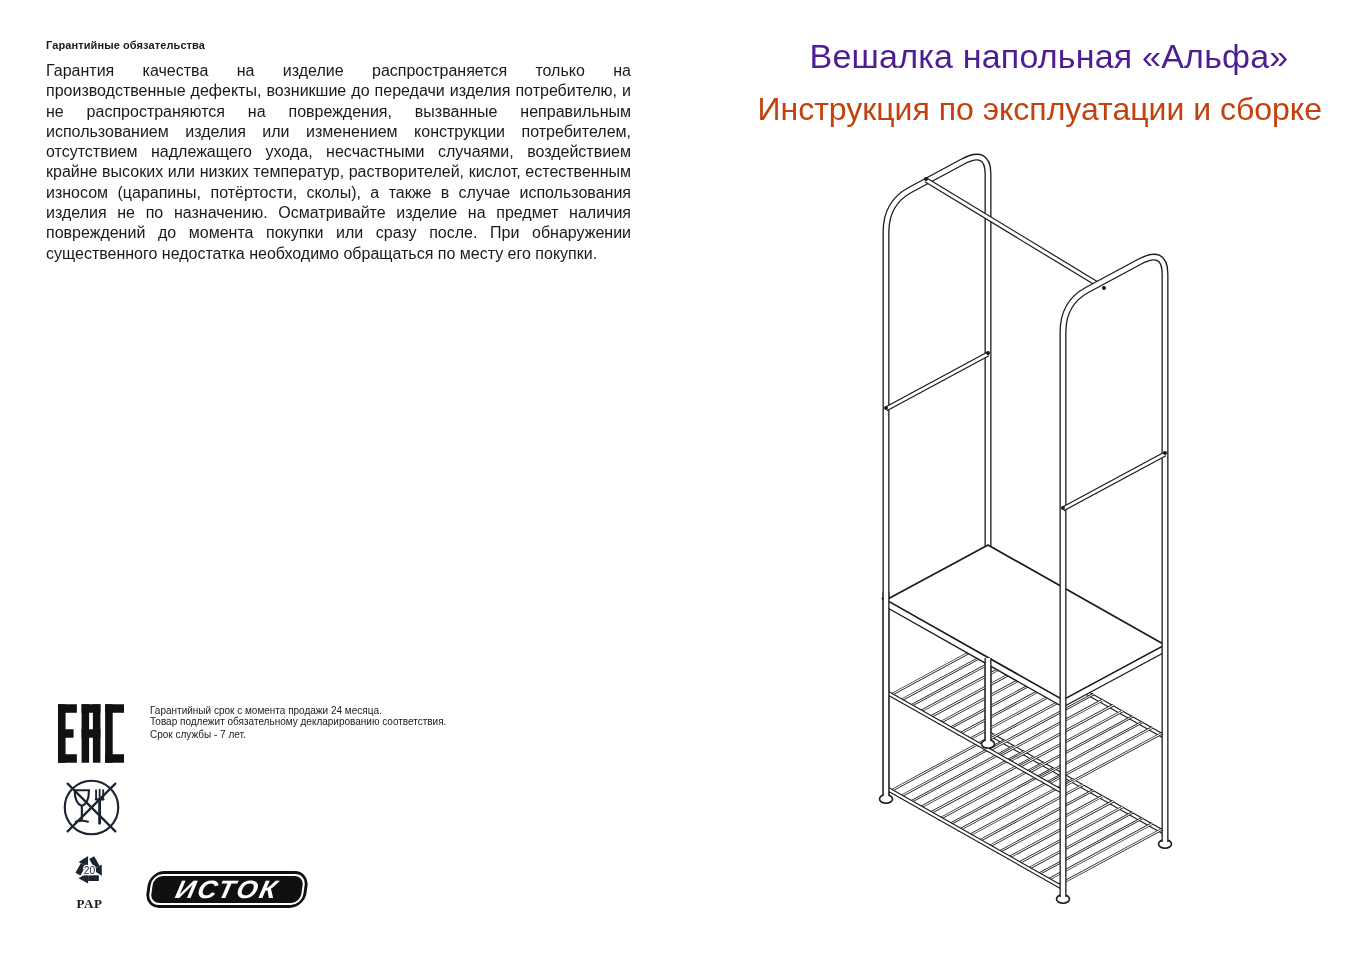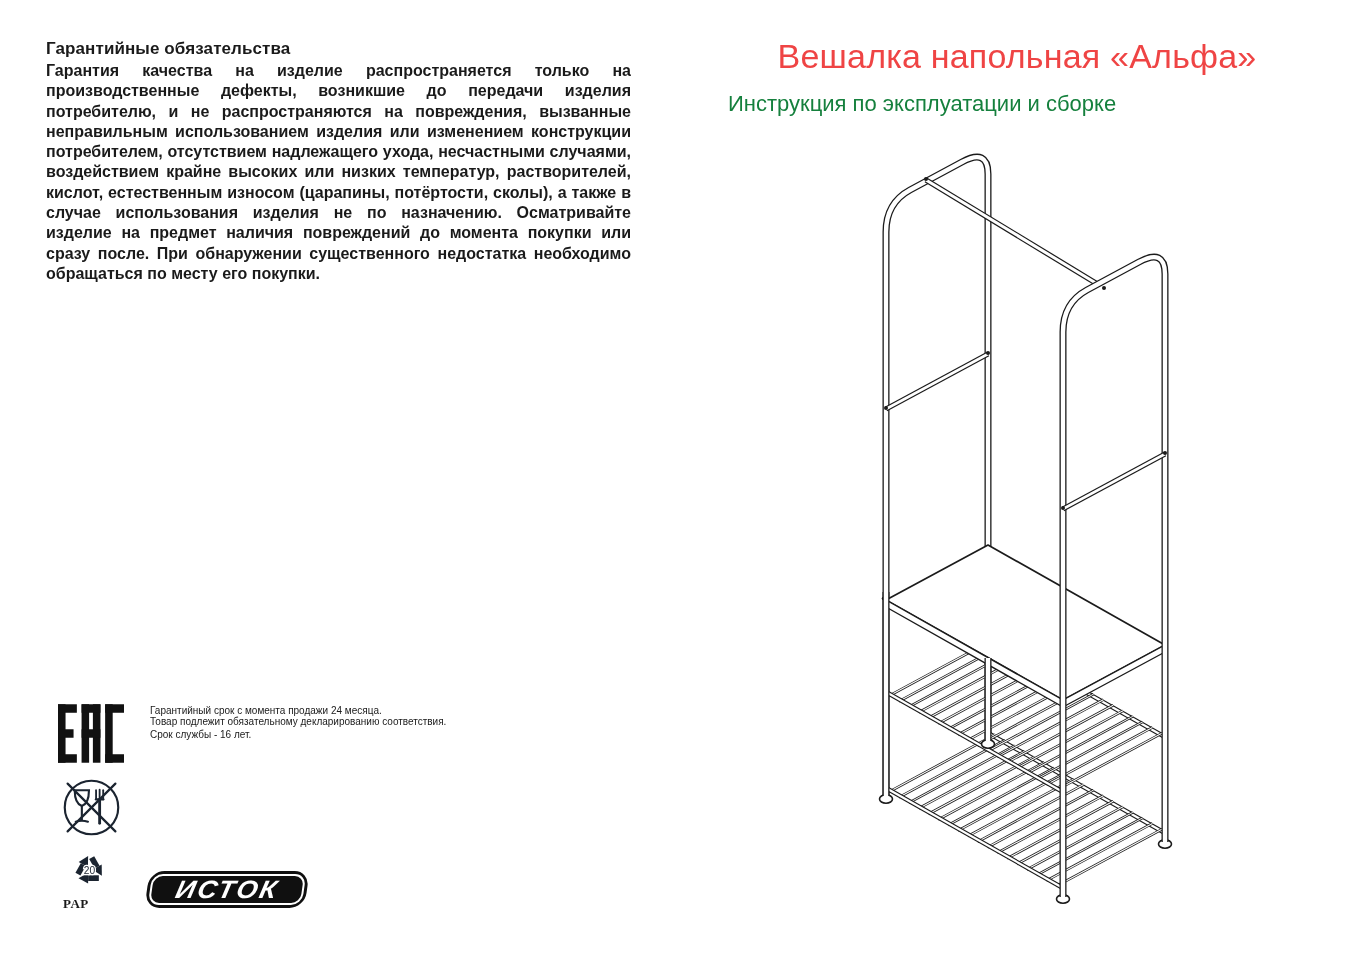--- a/index.html
+++ b/index.html
@@ -4,62 +4,62 @@
 <style>
   html,body{margin:0;padding:0}
   body{
     width:1351px;height:955px;position:relative;overflow:hidden;
     background:#ffffff;color:#1a1a1a;
     font-family:"Liberation Sans", sans-serif;
   }
   .abs{position:absolute}
 
   
-  .warranty-heading{left:46px;top:39px;font-size:17px;font-weight:bold;letter-spacing:.1px}
+  .warranty-heading{left:46px;top:39px;font-size:11px;font-weight:bold;letter-spacing:.1px}
   .warranty-paragraph{
     left:46px;top:61px;width:585px;
-    font-size:16px;line-height:20.3px;text-align:justify;font-weight:bold;
+    font-size:16px;line-height:20.3px;text-align:justify;
   }
 
   
   .eac-svg{left:58px;top:703px;width:66px;height:61px}
   .warranty-line{left:150px;font-size:10px;white-space:nowrap}
   .wl-0{top:705px}
   .wl-1{top:729px}
   .wl-2{top:716px}
 
   .foodsafe-svg{left:61px;top:778px;width:61px;height:59px}
   .manufacturer-block{left:151px;top:801px;width:500px;font-size:15px;line-height:17.6px}
   .manufacturer-block b{font-weight:bold}
 
   .recycle-svg{left:63px;top:845px;width:53px;height:53px}
-  .pap-label{left:63px;top:896px;width:53px;
+  .pap-label{left:63px;top:896px;width:53px;text-align:center;
     font-family:"Liberation Serif", serif;font-weight:bold;font-size:13px;letter-spacing:.5px}
 
   
   .istok-logo{
     left:147px;top:871px;width:160px;height:37px;
     background:#101010;border-radius:15px;
     transform:skewX(-8deg);
     display:flex;align-items:center;justify-content:center;
   }
   .istok-inner{
     position:absolute;inset:3px;border:2.5px solid #ffffff;border-radius:11px;
   }
   .istok-text{
     position:relative;color:#ffffff;font-weight:bold;font-style:italic;
     font-size:25px;letter-spacing:2px;transform:scaleX(1.08) skewX(-4deg);
     line-height:1;
   }
 
   
-  .product-title{left:720px;top:37px;width:594px;text-align:center;
-    font-size:34px;color:#ef4444;letter-spacing:.2px}
-  .product-subtitle{left:728px;top:91px;width:594px;text-align:left;
-    font-size:22px;color:#15803d}
+  .product-title{left:752px;top:37px;width:594px;text-align:center;
+    font-size:34px;color:#4c1d95;letter-spacing:.2px}
+  .product-subtitle{left:728px;top:91px;width:594px;text-align:right;
+    font-size:32px;color:#c2410c}
 
   .drawing-svg{left:845px;top:140px;width:350px;height:800px}
 </style>
 </head>
 <body>
 
 <div class="abs warranty-heading">Гарантийные обязательства</div>
 
 <div class="abs warranty-paragraph">Гарантия качества на изделие распространяется только на производственные дефекты, возникшие до передачи изделия потребителю, и не распространяются на повреждения, вызванные неправильным использованием изделия или изменением конструкции потребителем, отсутствием надлежащего ухода, несчастными случаями, воздействием крайне высоких или низких температур, растворителей, кислот, естественным износом (царапины, потёртости, сколы), а также в случае использования изделия не по назначению. Осматривайте изделие на предмет наличия повреждений до момента покупки или сразу после. При обнаружении существенного недостатка необходимо обращаться по месту его покупки.</div>
 
@@ -76,21 +76,21 @@
     <rect x="25" y="0" width="20" height="9"></rect>
       <rect x="25" y="26.5" width="20" height="9"></rect>
 
     <rect x="50" y="0" width="8" height="62"></rect>
       <rect x="50" y="0" width="20" height="9"></rect>
     <rect x="50" y="53" width="20" height="9"></rect>
   </g>
 </svg>
 
 <div class="abs warranty-line wl-0">Гарантийный срок с момента продажи 24 месяца.</div>
-<div class="abs warranty-line wl-1">Срок службы  - 16 лет.</div>
+<div class="abs warranty-line wl-1">Срок службы  - 7 лет.</div>
 <div class="abs warranty-line wl-2">Товар подлежит обязательному декларированию соответствия.</div>
 
 <svg class="abs foodsafe-svg" viewBox="0 0 60 58">
   <g fill="none" stroke="#1b2430" stroke-width="2.1" stroke-linecap="round">
     <circle cx="30" cy="29" r="26.3"></circle>
 
     <path d="M 13.5,12 Q 13.5,25 20.5,27.5 Q 27.5,25 27.5,12 Z" fill="none"></path>
     <path d="M 20.5,27.5 L 20.5,41.5"></path>
     <path d="M 14.5,43 Q 20.5,41 26.5,43"></path>
 

